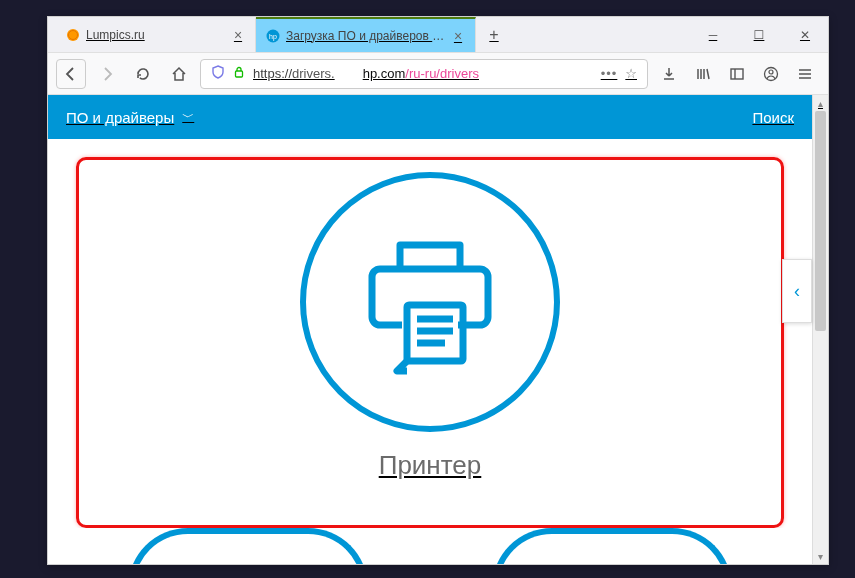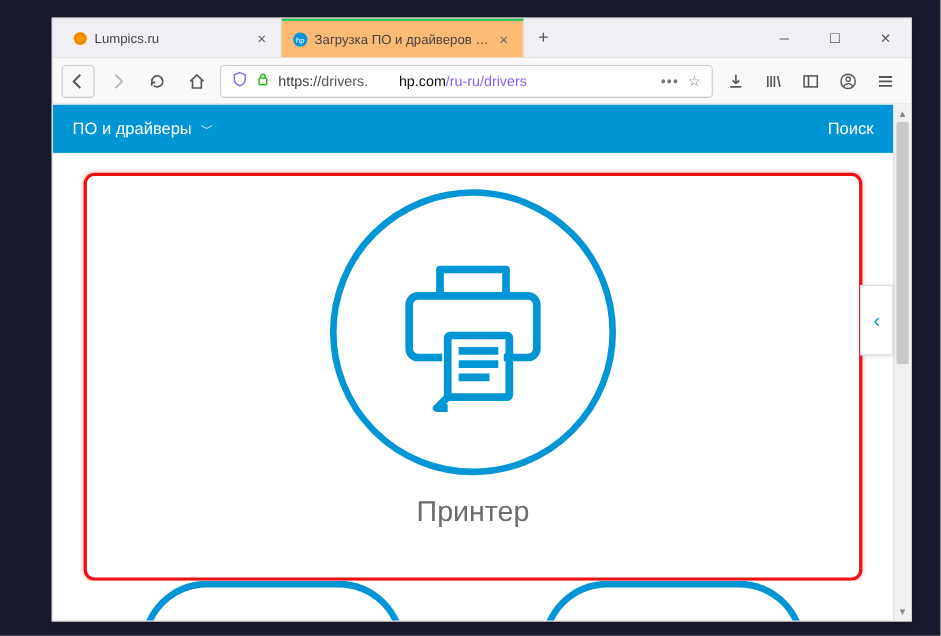--- a/index.html
+++ b/index.html
@@ -10,39 +10,39 @@
     overflow: hidden;
     position: relative;
   }
   .outer {
     position: absolute;
     left: 47px; top: 16px;
     width: 782px; height: 549px;
     background: #f9f9fa;
     border: 1px solid #d0d0d0;
     box-shadow: 0 2px 8px rgba(0,0,0,.25);
-    display: flex; flex-direction: column;
+    display: flex; flex-direction: column; text-decoration: underline;
   }
   
   .titlebar {
     height: 36px;
     background: #f0f0f4;
     display: flex; align-items: stretch;
     border-bottom: 1px solid #e0e0e0;
   }
   .tabs { display: flex; flex: 1; align-items: stretch; padding-left: 8px; }
   .tab {
     display: flex; align-items: center; gap: 6px;
     padding: 0 10px; min-width: 200px; max-width: 220px;
     font-size: 12px; color: #444;
     border-right: 1px solid #ddd;
     background: #f0f0f4;
     border-top: 1px solid transparent;
   }
-  .tab.active { background: #fdba74; border-top: 2px solid #22c55e; }
+  .tab.active { background: #7dd3fc; border-top: 2px solid #4d7c0f; }
   .tab .favicon { width: 14px; height: 14px; display: flex; align-items:center;justify-content:center; }
   .tab .title { flex: 1; white-space: nowrap; overflow: hidden; text-overflow: ellipsis; }
   .tab .close { width: 14px; height: 14px; color: #666; font-size: 14px; line-height: 14px; text-align:center; }
   .newtab { width: 36px; display:flex;align-items:center;justify-content:center;font-size:16px;color:#555; }
   .win-controls { display:flex; }
   .win-controls div { width: 46px; display:flex;align-items:center;justify-content:center;color:#555;font-size:12px;}
   
   .navbar {
     height: 42px; background: #f9f9fa;
     display: flex; align-items: center; gap: 6px;
@@ -177,21 +177,21 @@
             <path d="M7 1 L12 3 V7c0 3-2.5 5-5 6C4.5 12 2 10 2 7V3Z" fill="none" stroke="#7a7ae6" stroke-width="1.4"></path>
           </svg>
       </span>
       <span class="lock">
         <svg width="12" height="12" viewBox="0 0 12 12">
             <rect x="2.5" y="5" width="7" height="6" rx="1" fill="none" stroke="#12bc00" stroke-width="1.3"></rect>
             <path d="M4 5V3.5a2 2 0 0 1 4 0V5" fill="none" stroke="#12bc00" stroke-width="1.3"></path>
           </svg>
       </span>
       <span class="urltext">
-        <span style="color:#404040">https://</span><span style="color:#555">drivers.</span><span class="host-b">hp.com</span><span style="color:#8b5cf6">/ru-ru/drivers</span>
+        <span style="color:#404040">https://</span><span style="color:#555">drivers.</span><span class="host-b">hp.com</span><span style="color:#ec4899">/ru-ru/drivers</span>
       </span>
       <span class="dotmenu">•••</span>
       <span class="star">☆</span>
     </div>
     <div class="right-icons">
       <div class="nav-btn">
         <svg width="16" height="16" viewBox="0 0 16 16">
             <path d="M8 2v8m0 0l-3-3m3 3l3-3M3 13h10" fill="none" stroke="#555" stroke-width="1.5"></path>
           </svg>
       </div>

